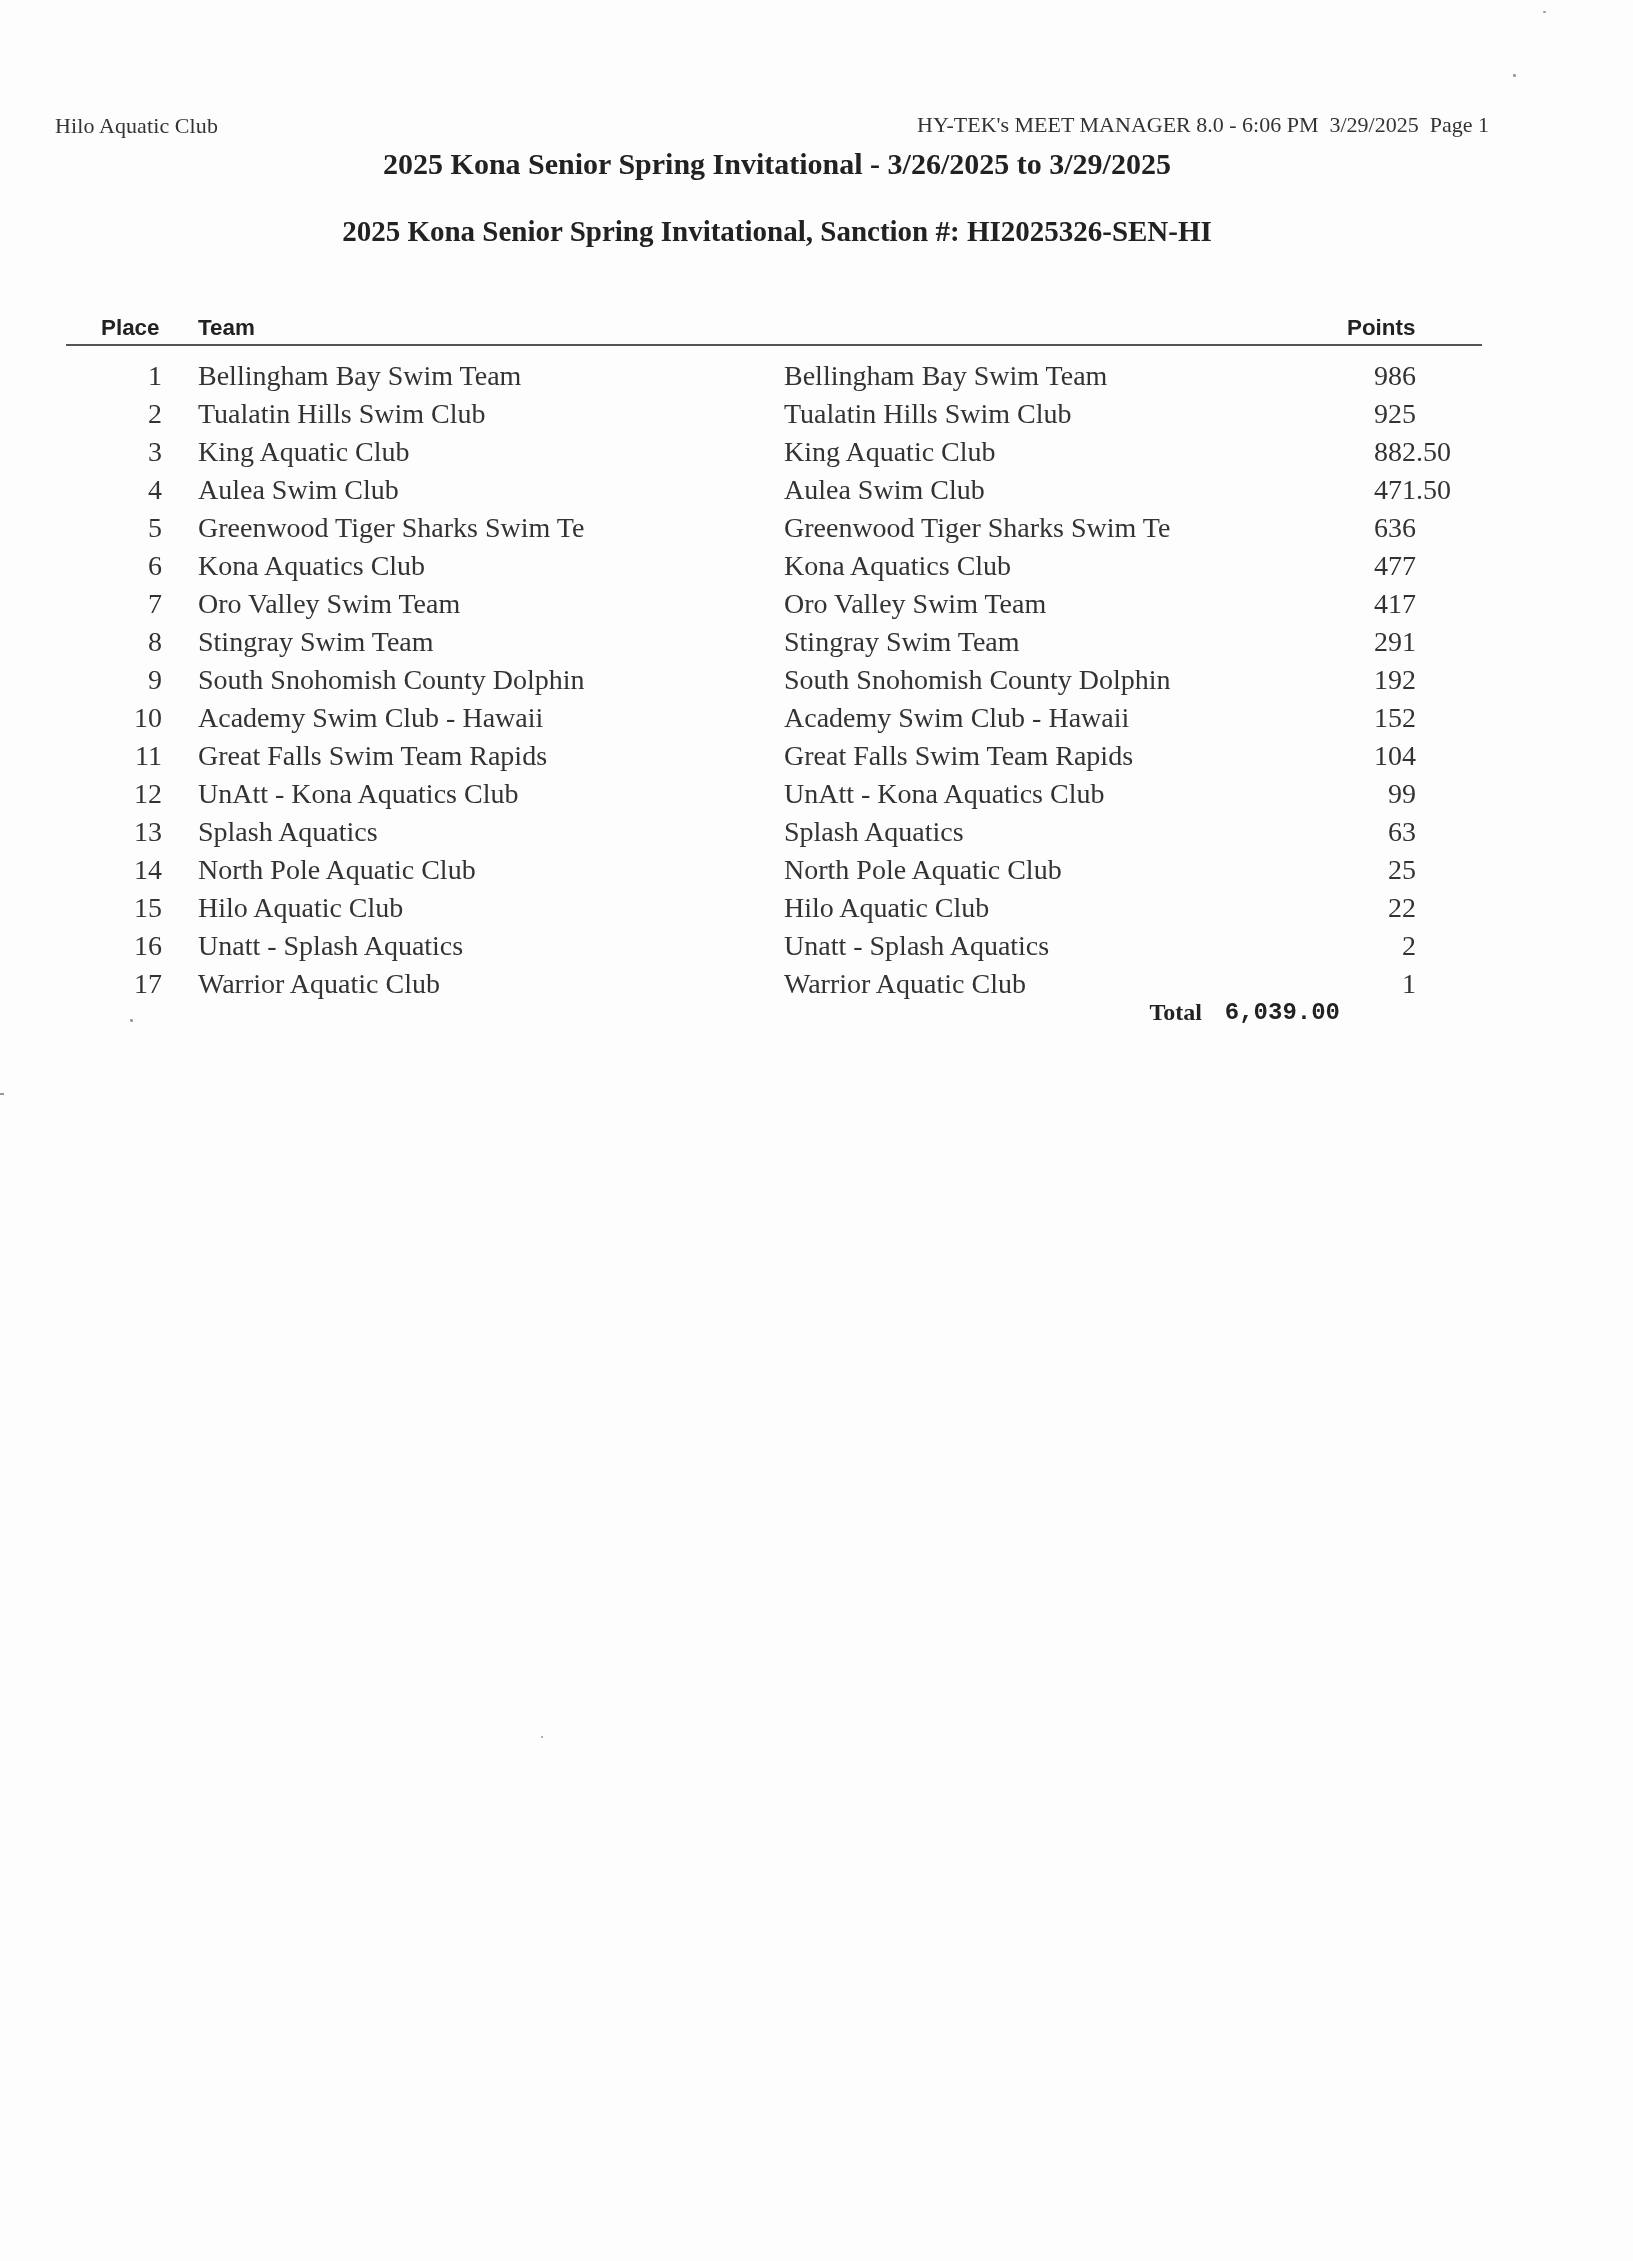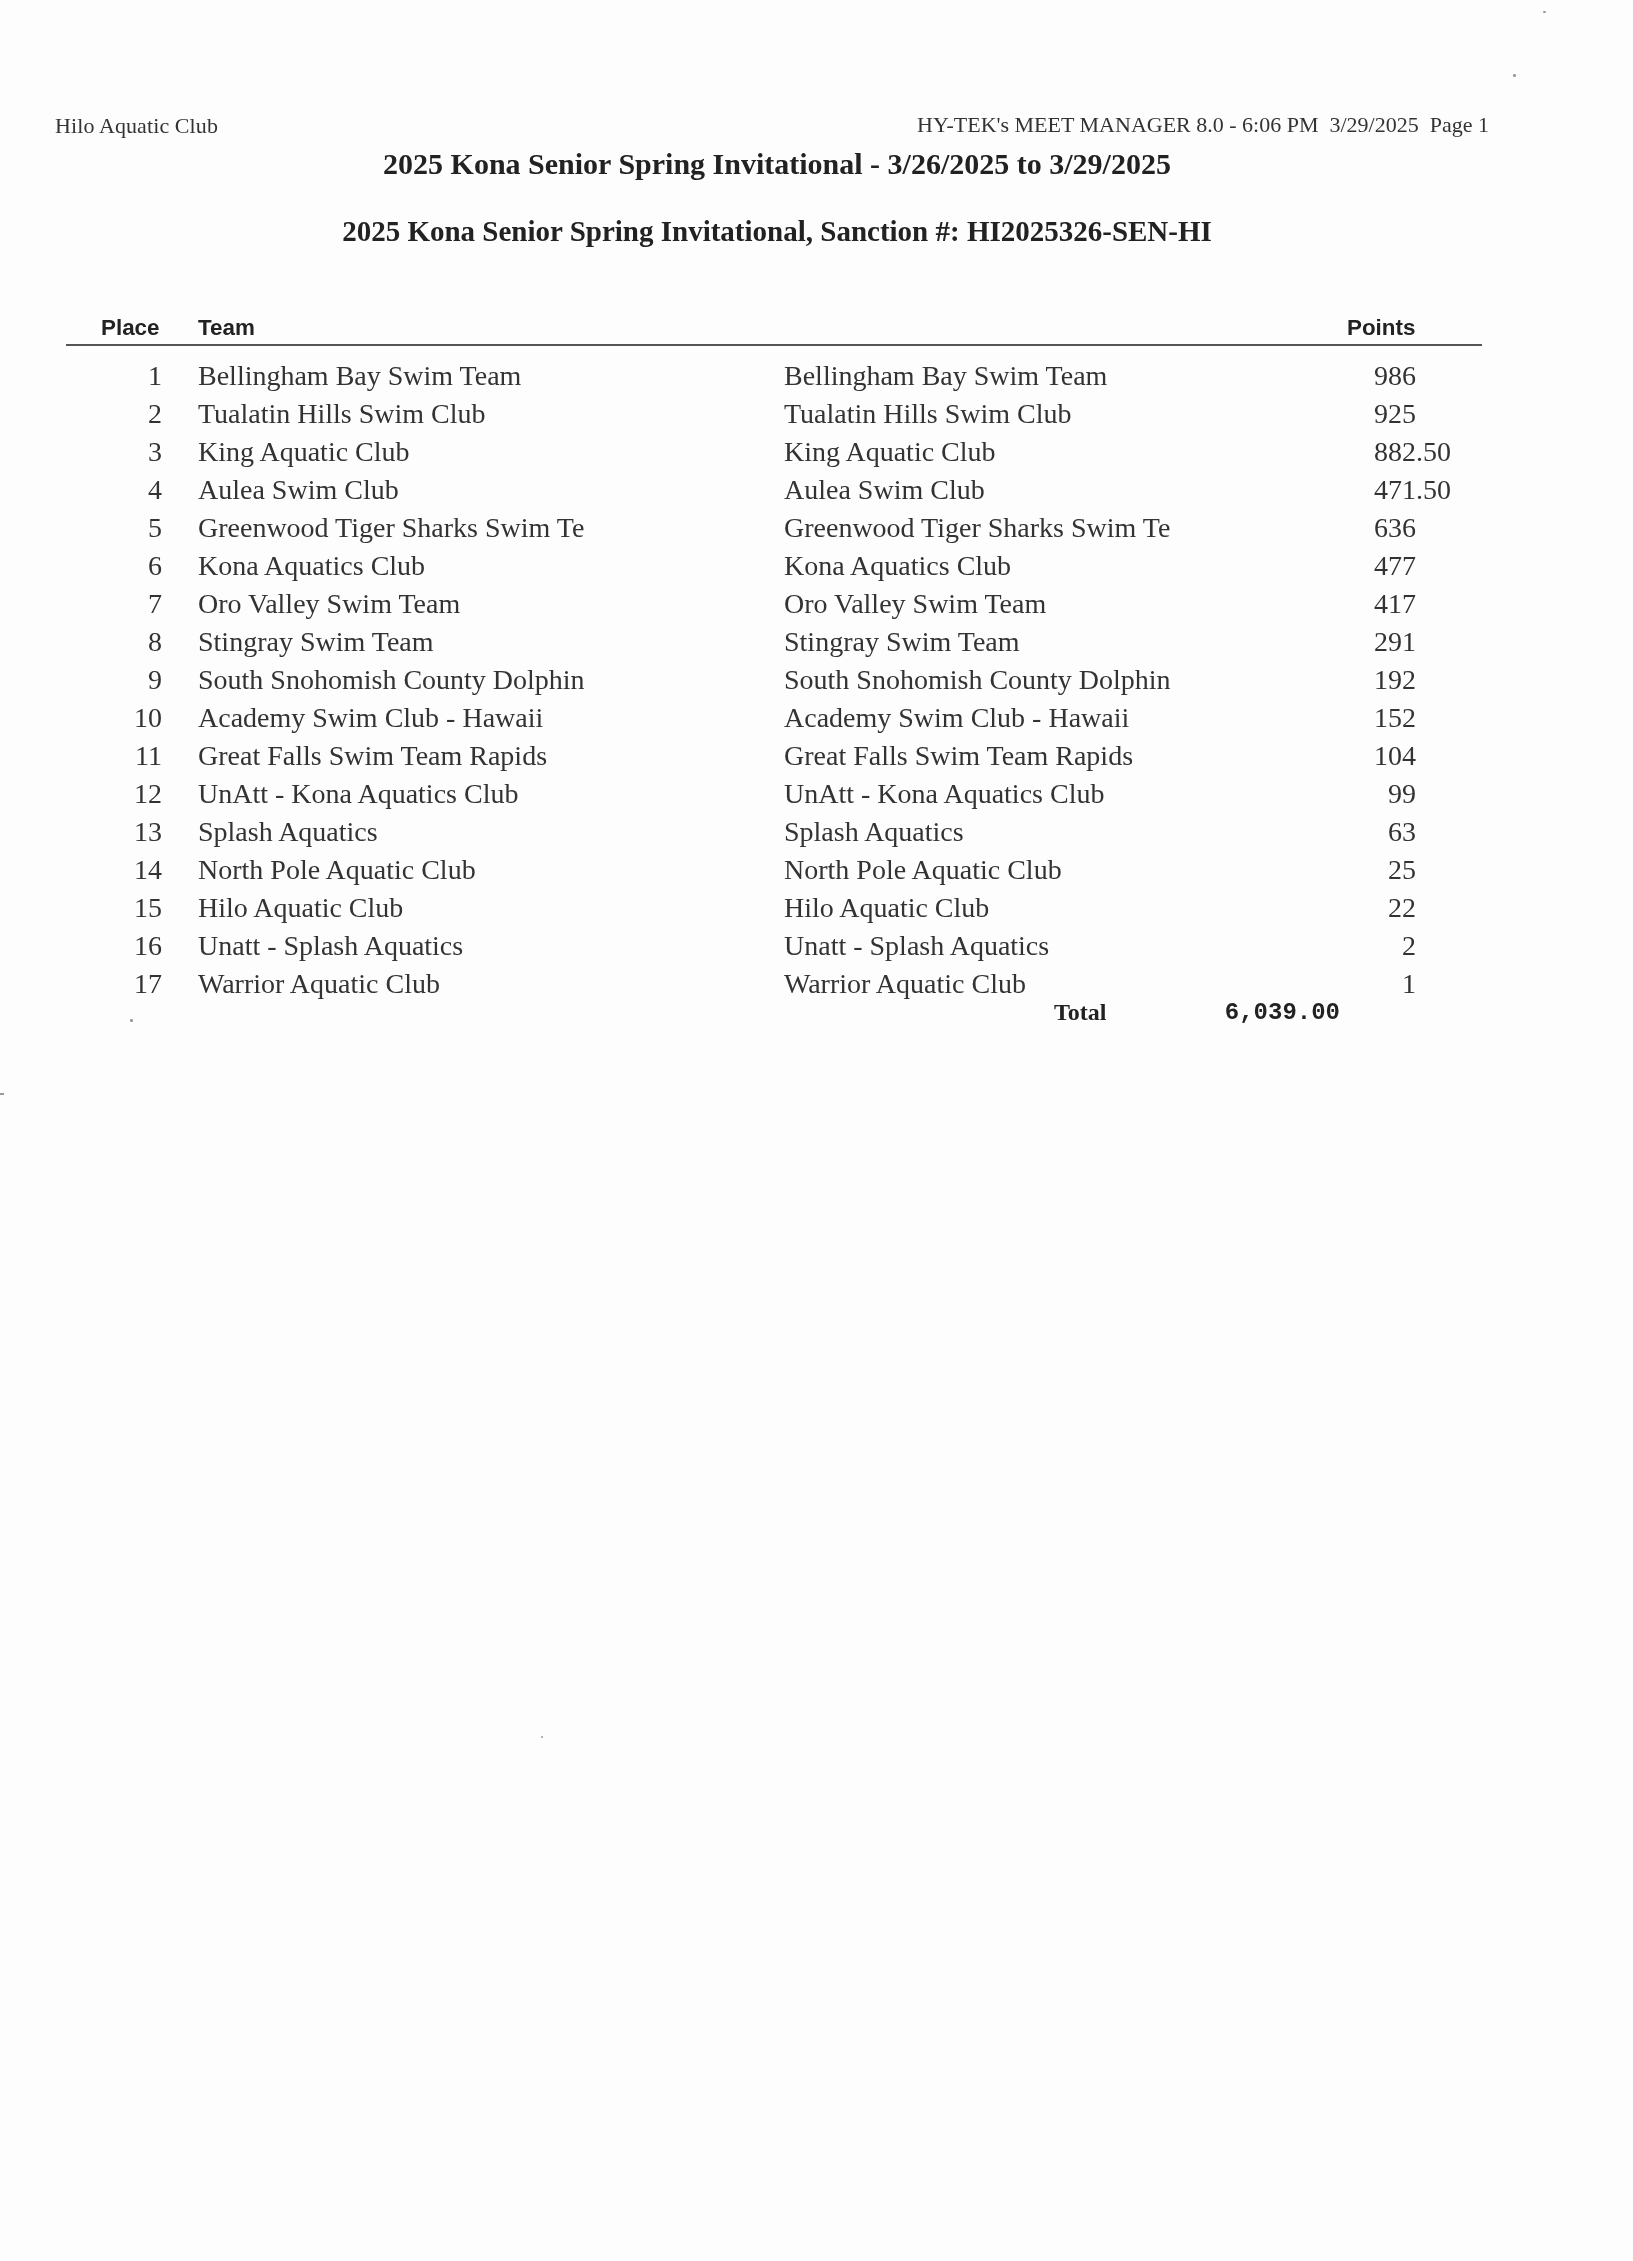--- a/index.html
+++ b/index.html
@@ -123,20 +123,21 @@
       position: absolute;
       left: 125px;
       top: 0;
     }
 
     .total-label {
       position: absolute;
       top: 998px;
       left: 1054px;
       width: 148px;
+      text-align: right;
       font-size: 24px;
       line-height: 29px;
       font-weight: bold;
       font-family: "Liberation Serif", "DejaVu Serif", serif;
       color: #222;
     }
     .total-value {
       position: absolute;
       top: 998px;
       left: 1208px;

